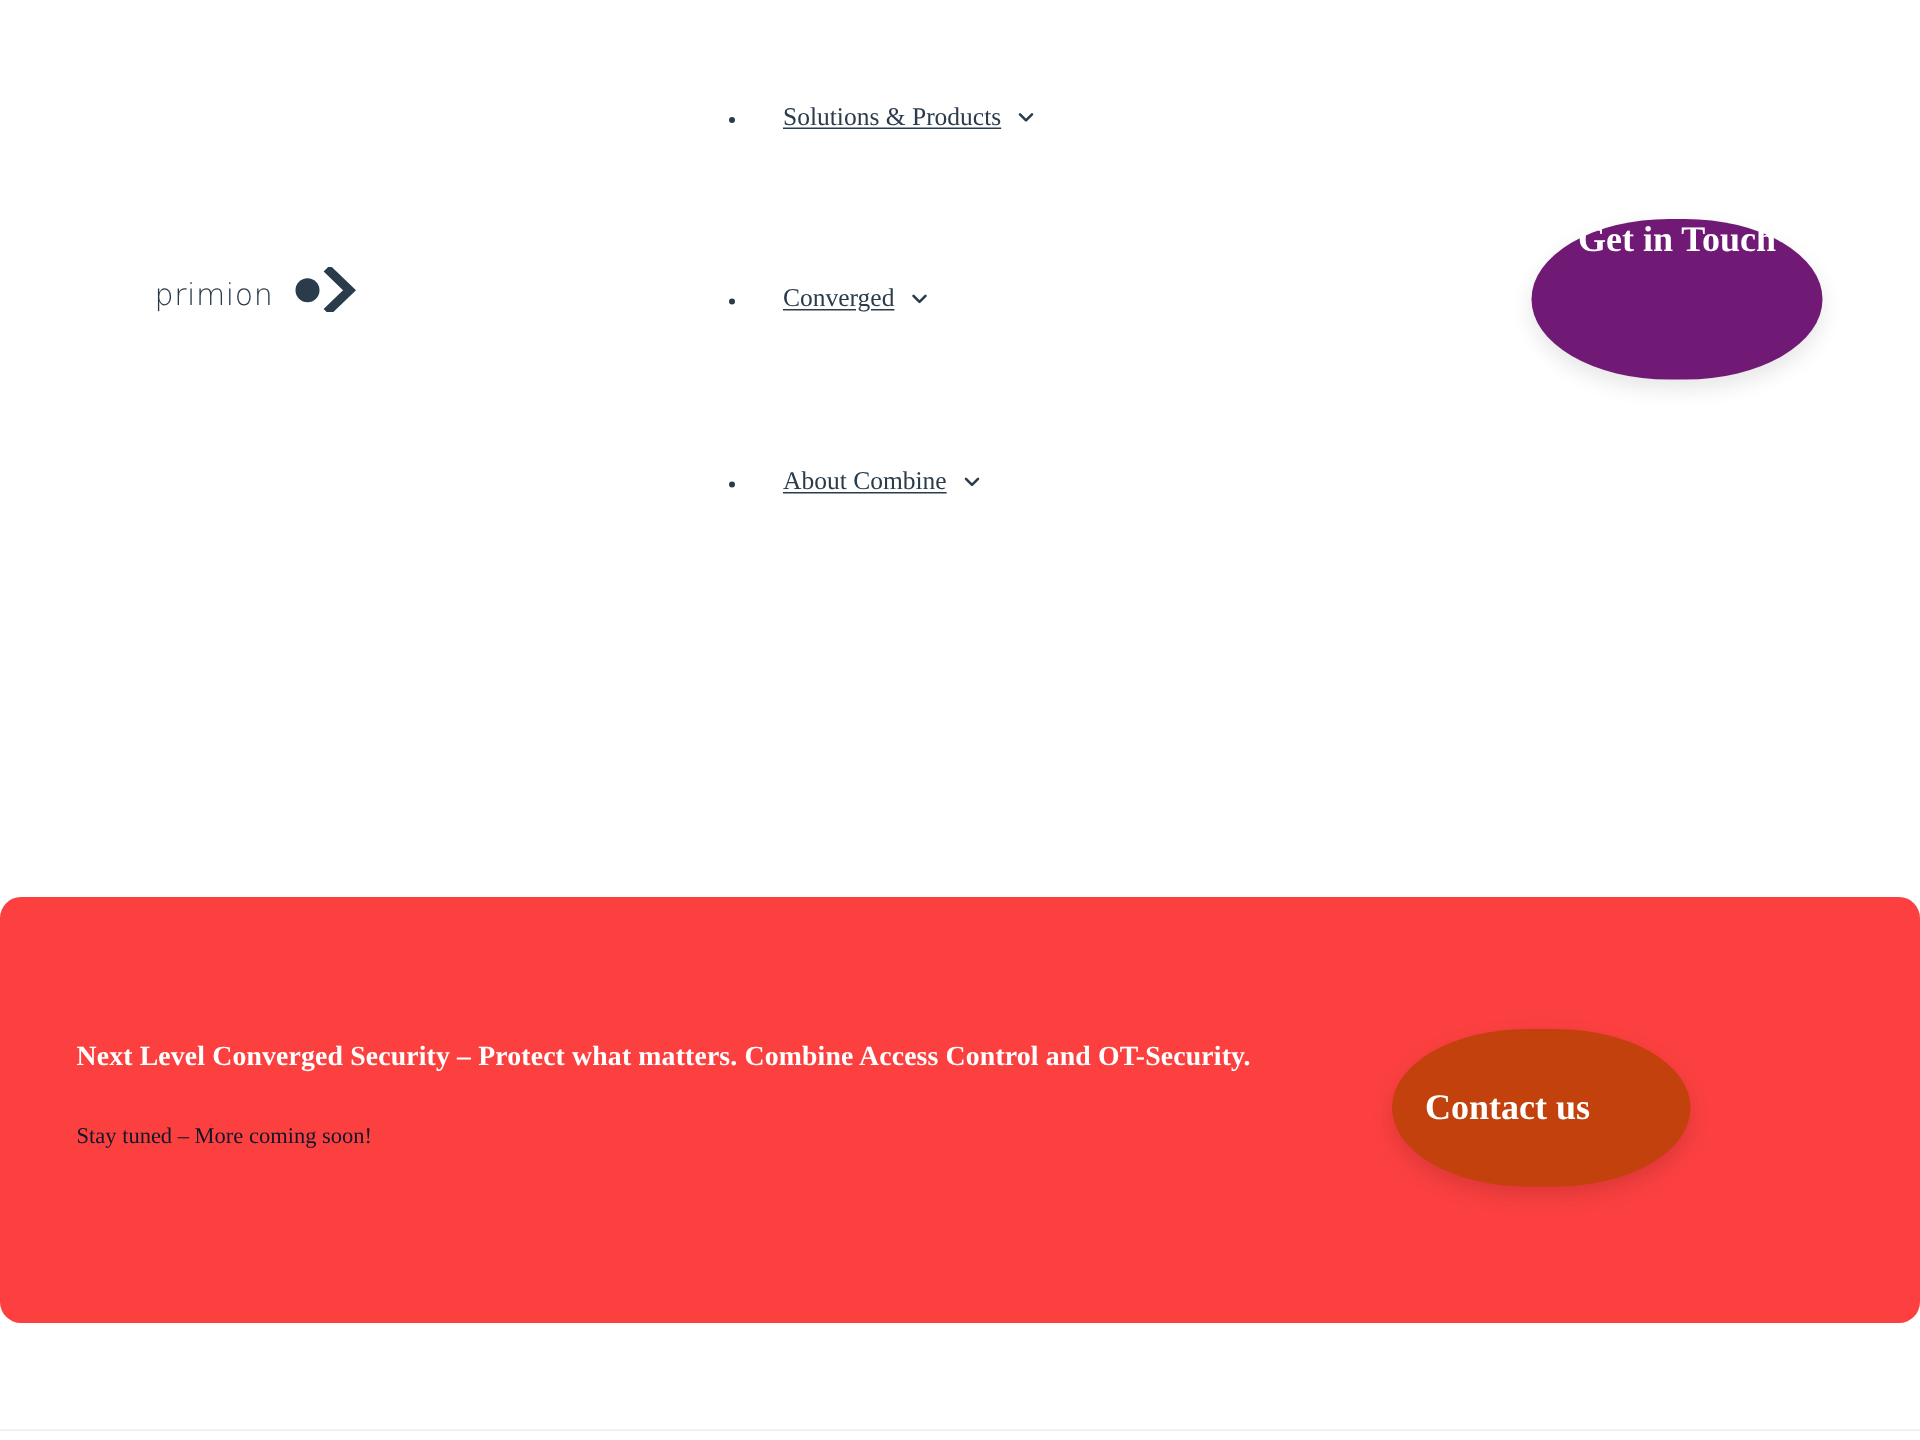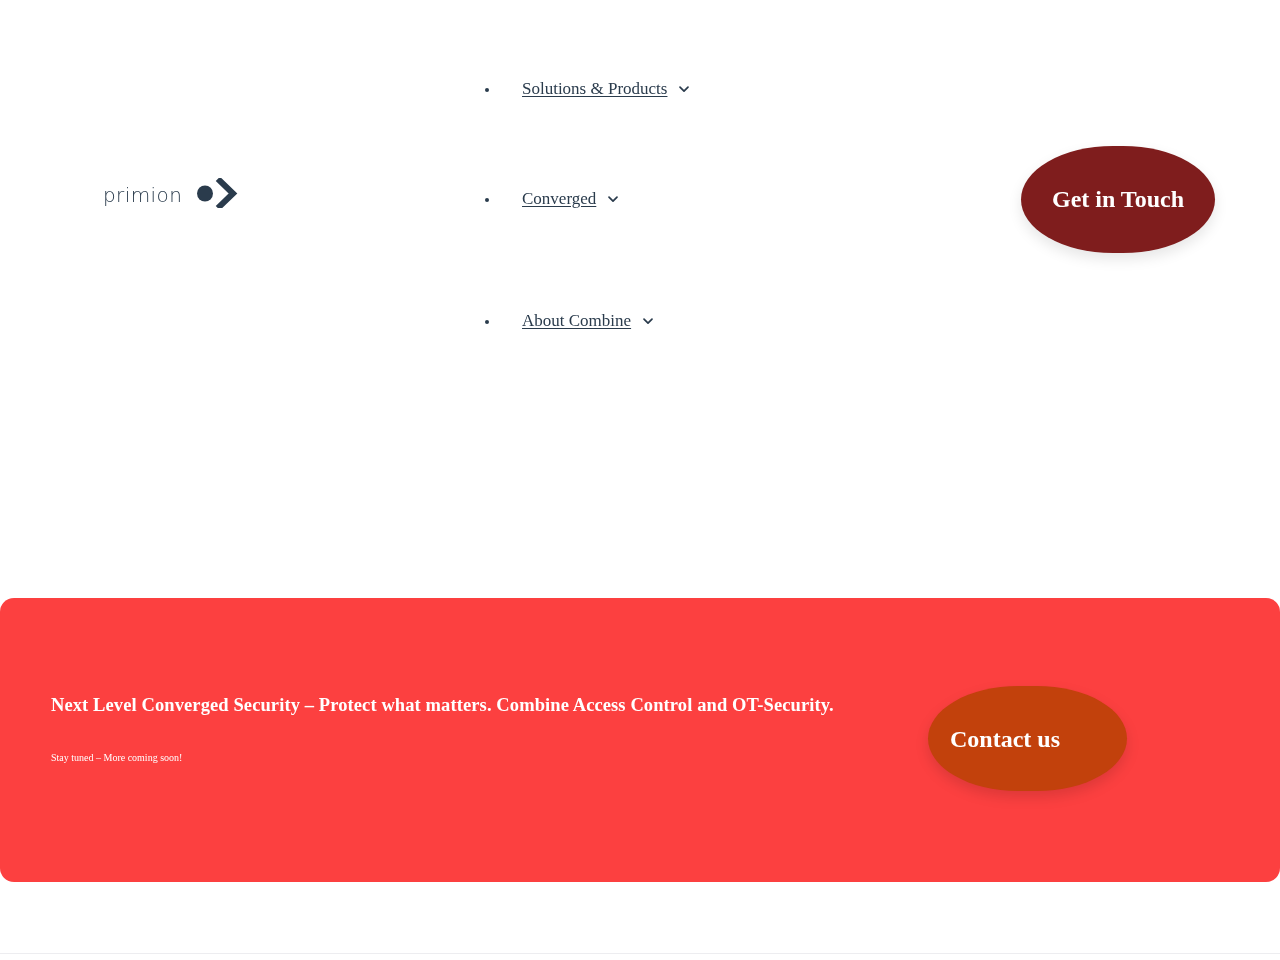--- a/index.html
+++ b/index.html
@@ -62,21 +62,21 @@
     position: absolute;
     left: 500px;
     list-style: disc;
     color: #2a3b4c;
     display: list-item;
   }
   .nav-item::marker {
     color: #2a3b4c;
     font-size: 14px;
   }
-  .nav-item-0 { top: 76px; }
+  .nav-item-0 { top: 65px; }
   .nav-item-1 { top: 186px; }
   .nav-item-2 { top: 308px; }
 
   .nav-row {
     display: flex;
     align-items: center;
     gap: 10px;
     margin-left: 22px;
   }
   .nav-link {
@@ -97,25 +97,24 @@
   }
   .chevron svg { display: block; }
 
   
   .header-cta {
     position: absolute;
     left: 1021px;
     top: 146px;
     width: 194px;
     height: 107px;
-    background: #7f1d1d;
+    background: #701a75;
     border-radius: 120px / 70px;
     box-shadow: 0 6px 14px rgba(0,0,0,0.10);
     display: flex;
-    align-items: center;
     justify-content: center;
     box-sizing: border-box;
     padding: 0 16px;
     cursor: pointer;
     border: none;
   }
   .header-cta-label {
     color: #ffffff;
     font-family: "Liberation Serif", "DejaVu Serif", serif;
     font-weight: bold;
@@ -152,23 +151,23 @@
     color: #ffffff;
     font-family: "Liberation Serif", "DejaVu Serif", serif;
     font-weight: bold;
     font-size: 18.5px;
     line-height: 26px;
     letter-spacing: 0.1px;
   }
   .promo-sub {
     margin: 0;
     padding-top: 29px;
-    color: #ffffff;
-    font-family: "Liberation Serif", "DejaVu Serif", serif;
-    font-size: 10px;
+    color: #0f172a;
+    font-family: "Liberation Serif", "DejaVu Serif", serif;
+    font-size: 15px;
     line-height: 22px;
   }
   .promo-cta {
     position: absolute;
     left: 928px;
     top: 686px;
     width: 199px;
     height: 105px;
     background: #c2410c;
     border-radius: 120px / 70px;

